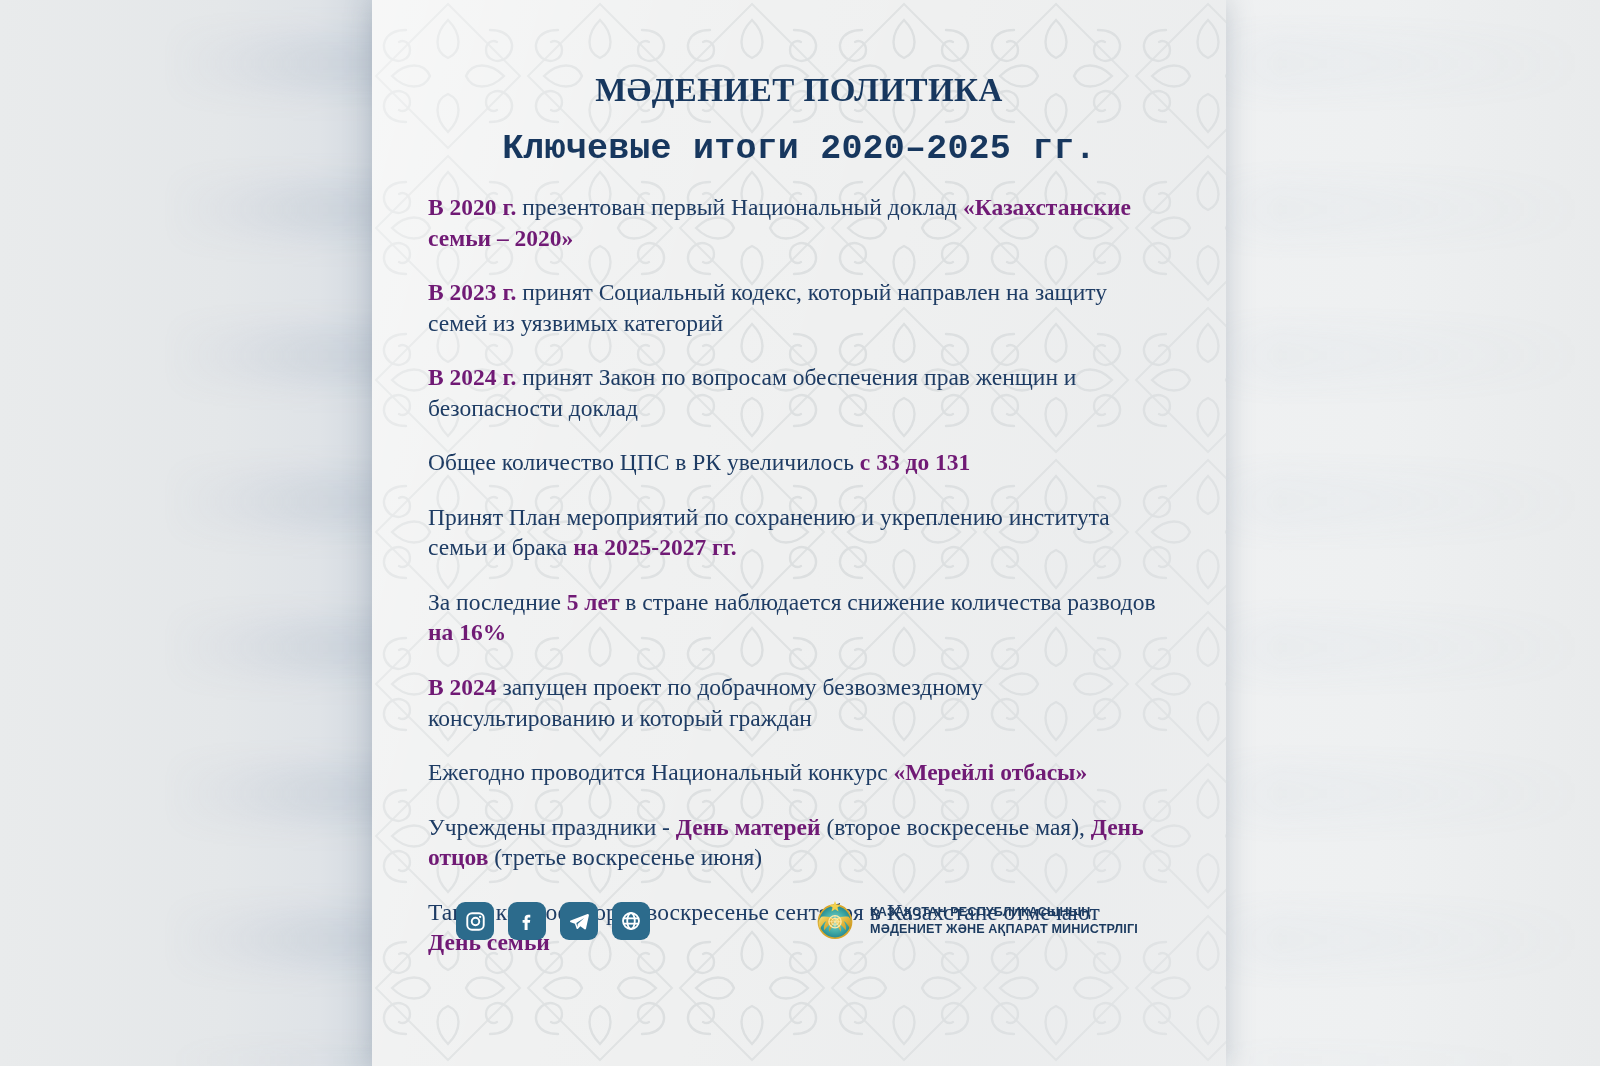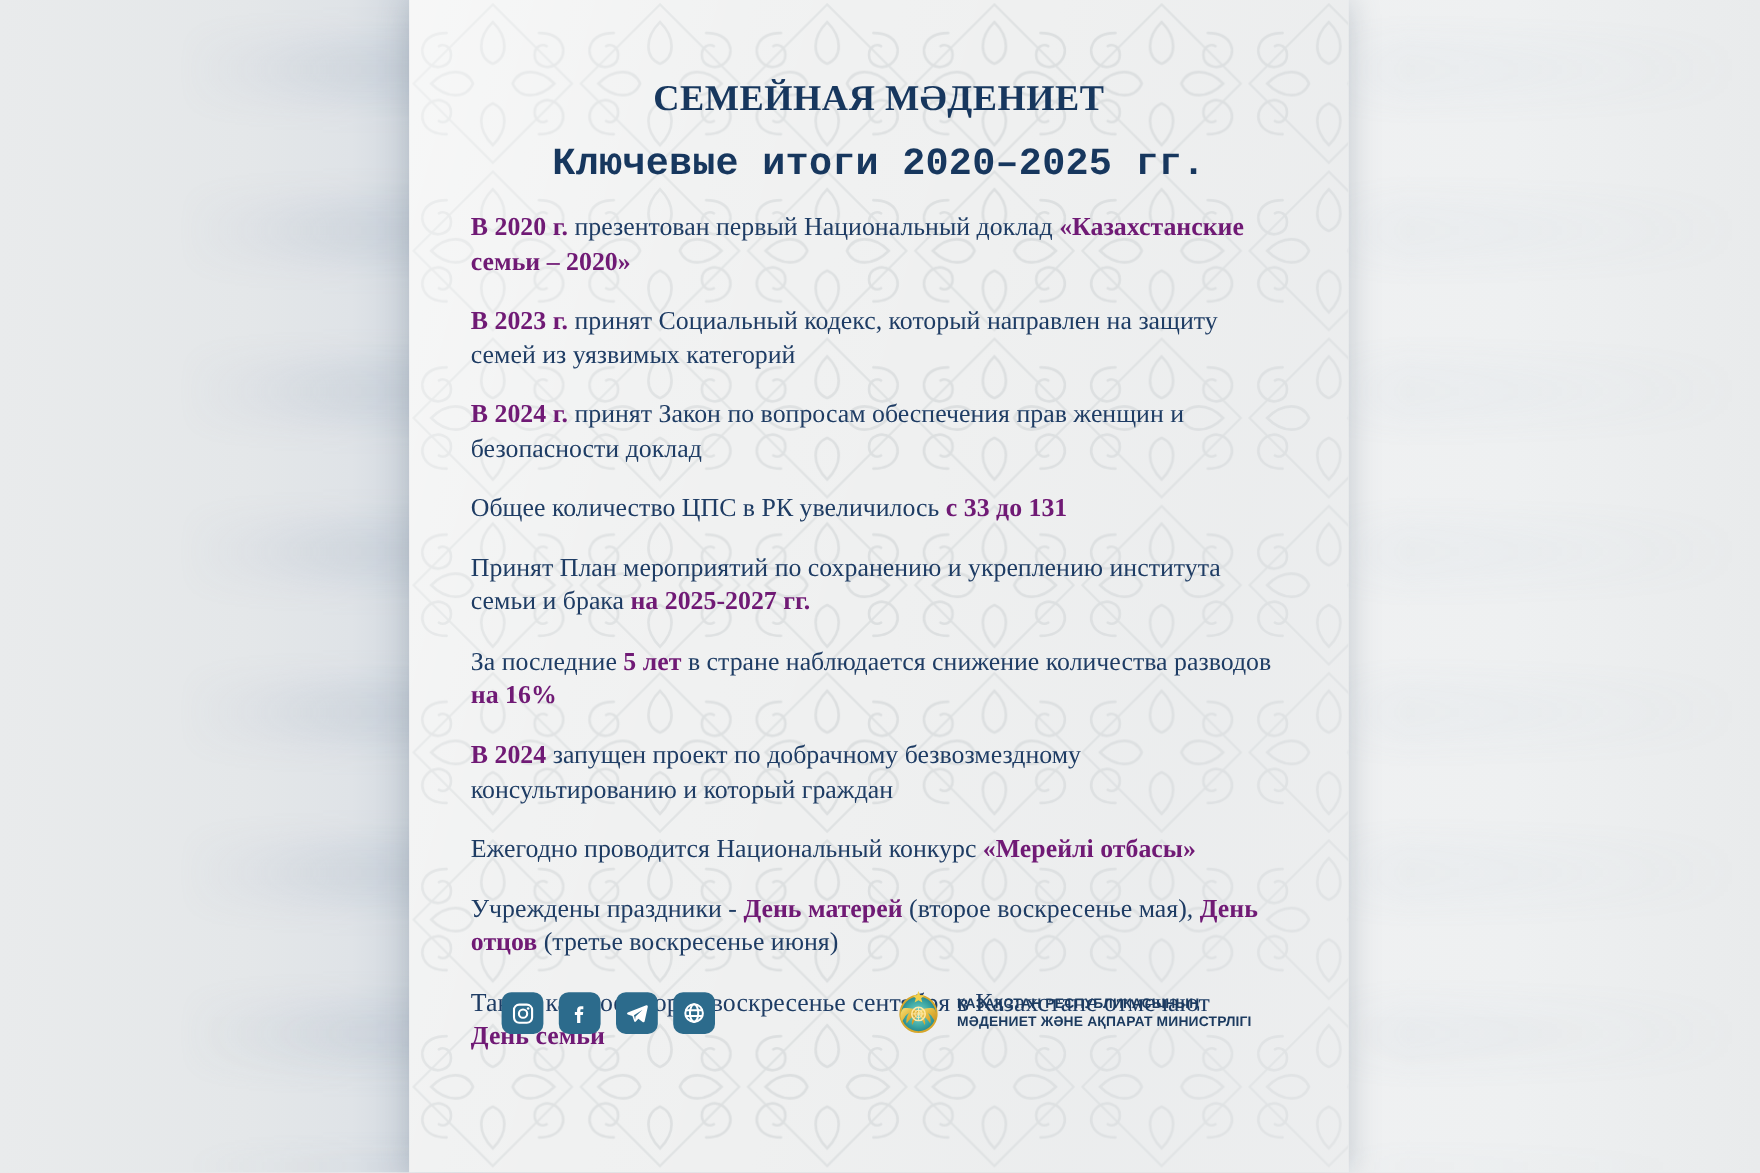--- a/index.html
+++ b/index.html
@@ -227,21 +227,21 @@
       </defs>
       <rect width="854" height="1066" fill="#eff0f0"></rect>
       <rect width="854" height="1066" fill="url(#kazOrn)" opacity="0.85"></rect>
     </svg>
 
     <div class="poster-sheen"></div>
 
     <div class="poster-content">
 
       <div class="title-block">
-        <h1 class="title-main">СЕМЕЙНАЯ МӘДЕНИЕТ</h1>
+        <h1 class="title-main">МӘДЕНИЕТ ПОЛИТИКА</h1>
         <h2 class="title-sub">Ключевые итоги 2020–2025 гг.</h2>
       </div>
 
       <ul class="facts" id="facts-list">
           <li class="fact"><b>В 2020 г.</b><span> презентован первый Национальный доклад </span><b>«Казахстанские семьи – 2020»</b></li>
           <li class="fact"><b>В 2023 г.</b><span> принят Социальный кодекс, который направлен на защиту семей из уязвимых категорий</span></li>
           <li class="fact"><b>В 2024 г.</b><span> принят Закон по вопросам обеспечения прав женщин и безопасности доклад</span></li>
           <li class="fact"><span>Общее количество ЦПС в РК увеличилось </span><b>с 33 до 131</b></li>
           <li class="fact"><span>Принят План мероприятий по сохранению и укреплению института семьи и брака </span><b>на 2025-2027 гг.</b></li>
           <li class="fact"><span>За последние </span><b>5 лет</b><span> в стране наблюдается снижение количества разводов </span><b>на 16%</b></li>

